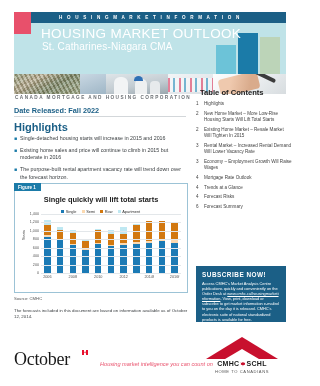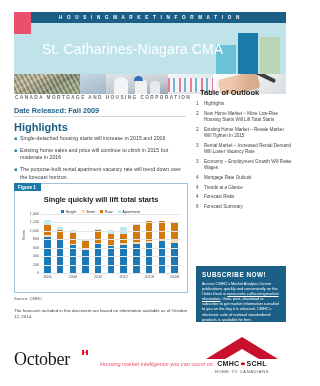--- a/index.html
+++ b/index.html
@@ -60,21 +60,21 @@
     color: #ffffff;
     font-size: 13.5px;
     letter-spacing: 0.35px;
     white-space: nowrap;
   }
   .banner-sub {
     position: absolute;
     left: 28px;
     top: 29px;
     color: #ffffff;
-    font-size: 14px;
+    font-size: 10px;
     letter-spacing: 0.15px;
     white-space: nowrap;
   }
   .blk-a {
     position: absolute;
     right: 28px;
     top: 21px;
     width: 20px;
     height: 41px;
     background: #1b7ba8;
@@ -464,34 +464,35 @@
 <body>
 
 <div class="banner">
   <div class="banner-topbar">
     <div class="banner-topbar-label">H O U S I N G   M A R K E T   I N F O R M A T I O N</div>
   </div>
   <div class="banner-red"></div>
   <div class="blk-c"></div>
   <div class="blk-a"></div>
   <div class="blk-b"></div>
+  <div class="banner-title">HOUSING MARKET OUTLOOK</div>
   <div class="banner-sub">St. Catharines-Niagara CMA</div>
 </div>
 
 <div class="photostrip">
   <div class="ph ph1"></div>
   <div class="ph ph2"></div>
   <div class="ph ph3"></div>
   <div class="ph ph4"></div>
   <div class="ph ph5"></div>
 </div>
 
 <div class="cmhc-caps">CANADA MORTGAGE AND HOUSING CORPORATION</div>
 
-<div class="date-released">Date Released: Fall 2009</div>
+<div class="date-released">Date Released: Fall 2022</div>
 <div class="rule"></div>
 <div class="highlights-h">Highlights</div>
 
 <div class="bullets">
   <div class="bullet">
     <span class="bullet-dot">■</span>
     <span class="bullet-txt">Single-detached housing starts will increase in 2015 and 2016</span>
   </div>
   <div class="bullet">
     <span class="bullet-dot">■</span>
@@ -626,21 +627,21 @@
       <span class="xtick" style="left: 40.9091%;">2010</span>
       <span class="xtick" style="left: 59.0909%;">2012</span>
       <span class="xtick" style="left: 77.2727%;">2014f</span>
       <span class="xtick" style="left: 95.4545%;">2016f</span>
     </div>
 </div>
 
 <div class="source-note">Source: CMHC</div>
 <div class="forecast-note">The forecasts included in this document are based on information available as of October 12, 2014.</div>
 
-<div class="toc-h">Table of Outlook</div>
+<div class="toc-h">Table of Contents</div>
 <div class="toc" id="toc">
     <div class="toc-row">
       <span class="toc-num">1</span>
       <span class="toc-lbl">Highlights</span>
     </div>
     <div class="toc-row">
       <span class="toc-num">2</span>
       <span class="toc-lbl">New Home Market – More Low-Rise Housing Starts Will Lift Total Starts</span>
     </div>
     <div class="toc-row">

